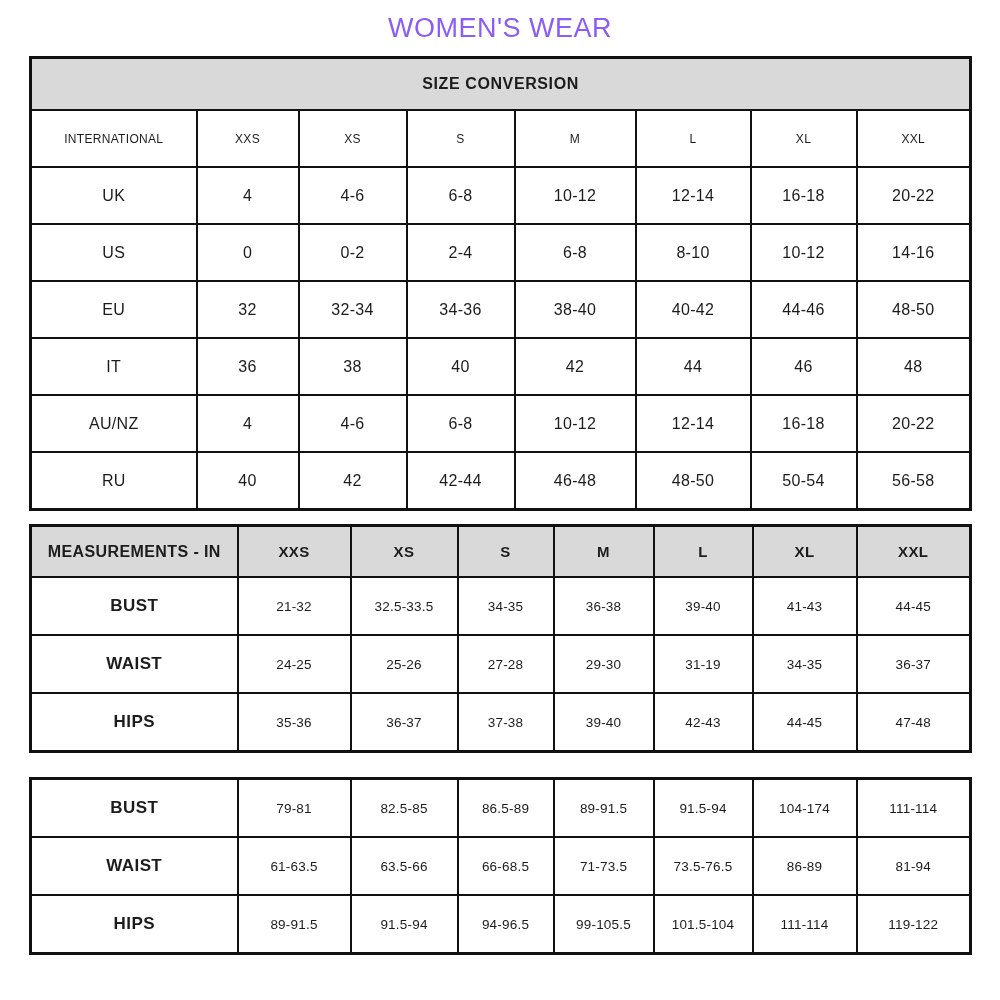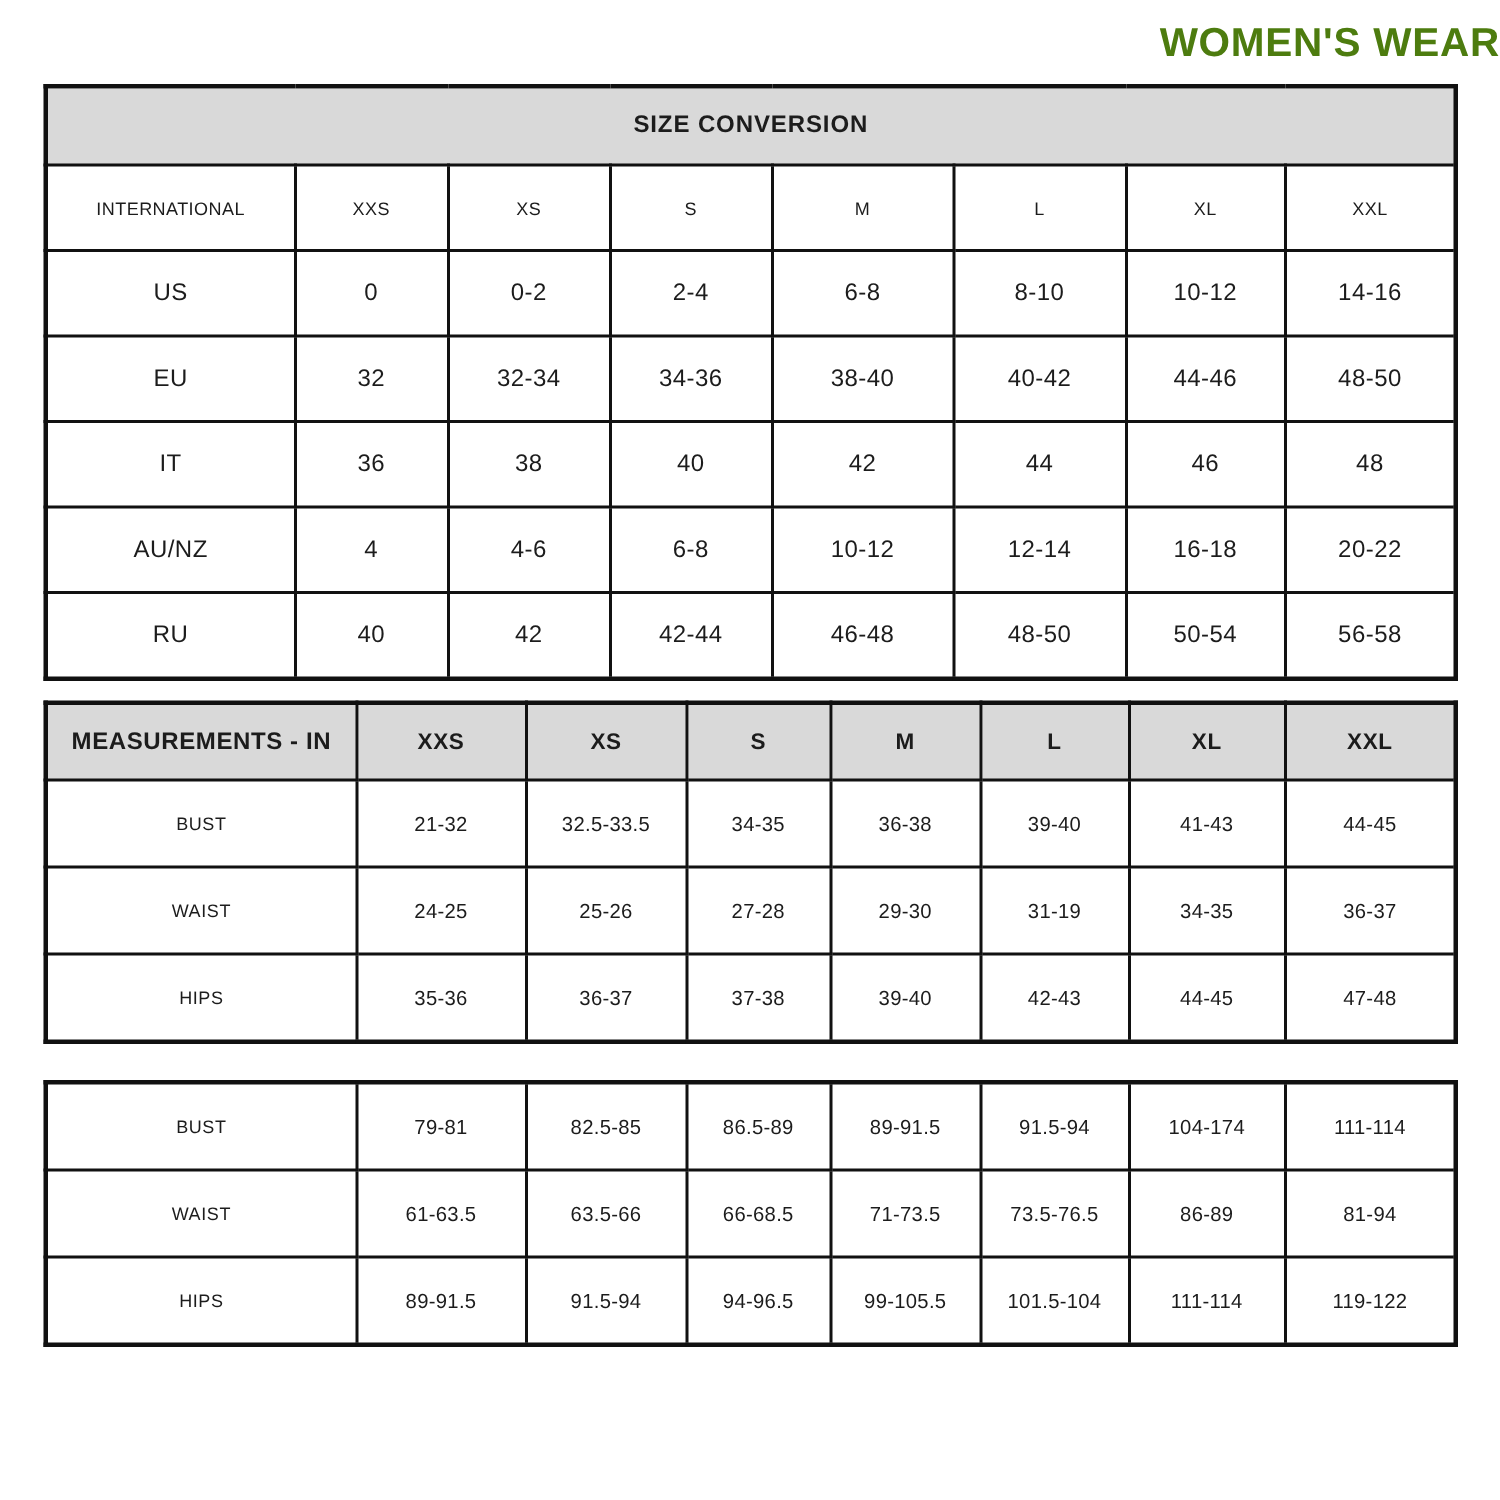--- a/index.html
+++ b/index.html
@@ -9,26 +9,26 @@
   }
   body {
     width: 1000px;
     height: 1000px;
     font-family: "Liberation Sans", sans-serif;
     color: #1c1c1c;
     overflow: hidden;
   }
   .page { width: 1000px; }
   h1.page-title {
-    text-align: right;
+    text-align: center;
     font-size: 27px;
-    font-weight: bold;
+    font-weight: normal;
     letter-spacing: 0.5px;
     margin: 13px 0 12px 0;
-    color: #4d7c0f;
+    color: #8b5cf6;
   }
   table {
     border-collapse: collapse;
     table-layout: fixed;
     margin-left: 29px;
     border: 3px solid #111111;
   }
   td {
     border: 2px solid #111111;
     text-align: center;
@@ -52,21 +52,21 @@
   .t-meas { width: 940px; margin-bottom: 24px; }
   .t-meas tr.head td {
     height: 49px;
     background: #d9d9d9;
     font-weight: bold;
     font-size: 15px;
     letter-spacing: 0.4px;
   }
   .t-meas tr.head td.rowlabel { font-size: 16px; }
   .t-meas td { height: 56px; font-size: 13.5px; letter-spacing: 0.2px; }
-  .t-meas td.rowlabel { font-size: 12px; letter-spacing: 0.4px; }
+  .t-meas td.rowlabel { font-size: 17px; letter-spacing: 0.4px; font-weight: bold; }
 </style>
 </head>
 <body>
 
 <div class="page">
 
   <h1 class="page-title">WOMEN'S WEAR</h1>
 
   <table class="t-size">
     <colgroup>
@@ -85,20 +85,30 @@
     </tr>
     <tr class="cols">
       <td>INTERNATIONAL</td>
       <td>XXS</td>
       <td>XS</td>
       <td>S</td>
       <td>M</td>
       <td>L</td>
       <td>XL</td>
       <td>XXL</td>
+    </tr>
+    <tr>
+      <td class="rowlabel">UK</td>
+      <td>4</td>
+      <td>4-6</td>
+      <td>6-8</td>
+      <td>10-12</td>
+      <td>12-14</td>
+      <td>16-18</td>
+      <td>20-22</td>
     </tr>
     <tr>
       <td class="rowlabel">US</td>
       <td>0</td>
       <td>0-2</td>
       <td>2-4</td>
       <td>6-8</td>
       <td>8-10</td>
       <td>10-12</td>
       <td>14-16</td>

